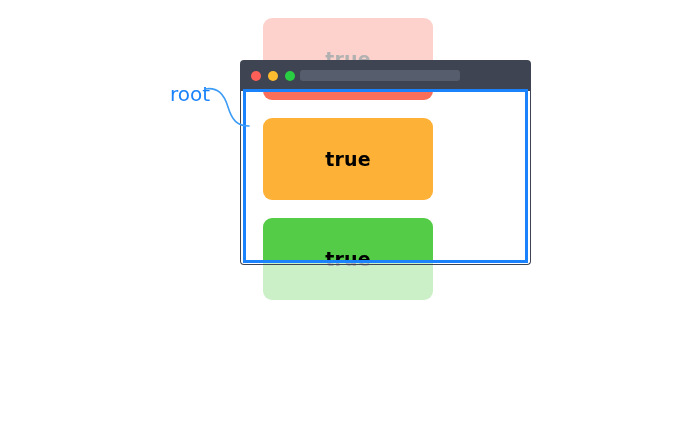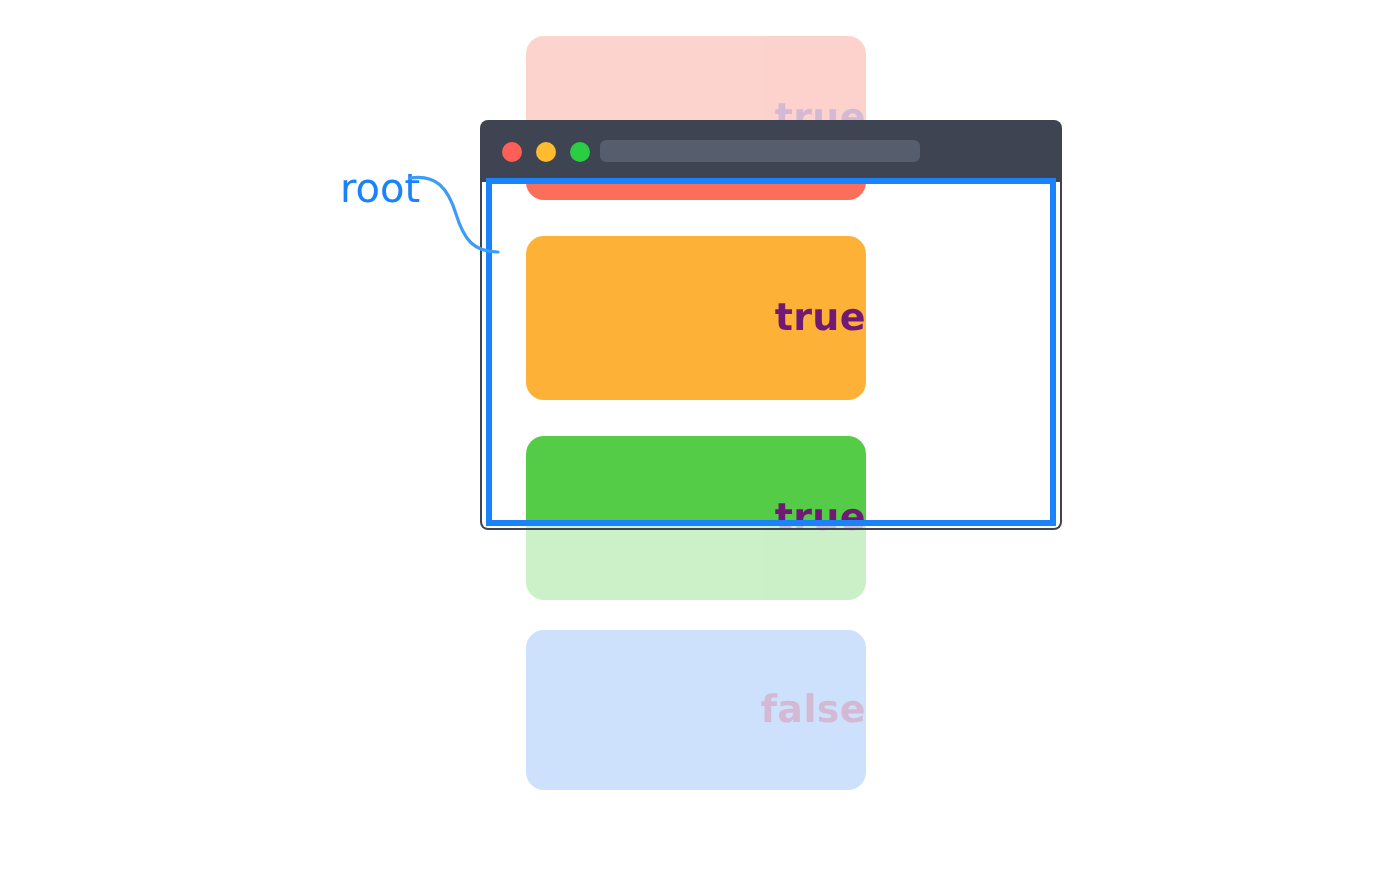--- a/index.html
+++ b/index.html
@@ -21,22 +21,22 @@
   }
 
   
   .box {
     position: absolute;
     left: 263px;
     width: 170px;
     border-radius: 9px;
     display: flex;
     align-items: center;
-    justify-content: flex-end;
-    color: #701a75;
+    justify-content: center;
+    color: #000000;
     font-size: 19px;
     font-weight: bold;
     letter-spacing: 0.2px;
     box-sizing: border-box;
   }
   .box-faded { opacity: 0.30; }
 
   #box-true-1 { top: 18px;  height: 82px; background: #fa6e5a; }
   #box-true-2 { top: 118px; height: 82px; background: #fdb136; }
   #box-true-3 { top: 218px; height: 82px; background: #55cc47; }
@@ -155,23 +155,20 @@
 
   <div id="page-under">
     <div class="box box-faded" id="box-true-1">
       <span>true</span>
     </div>
     <div class="box box-faded" id="box-true-2">
       <span>true</span>
     </div>
     <div class="box box-faded" id="box-true-3">
       <span>true</span>
-    </div>
-    <div class="box box-faded" id="box-false">
-      <span>false</span>
     </div>
   </div>
 
   <div id="browser-window">
     <div id="title-bar">
       <span class="dot" id="dot-close"></span>
       <span class="dot" id="dot-minimize"></span>
       <span class="dot" id="dot-maximize"></span>
       <span id="address-bar" title=""></span>
     </div>

